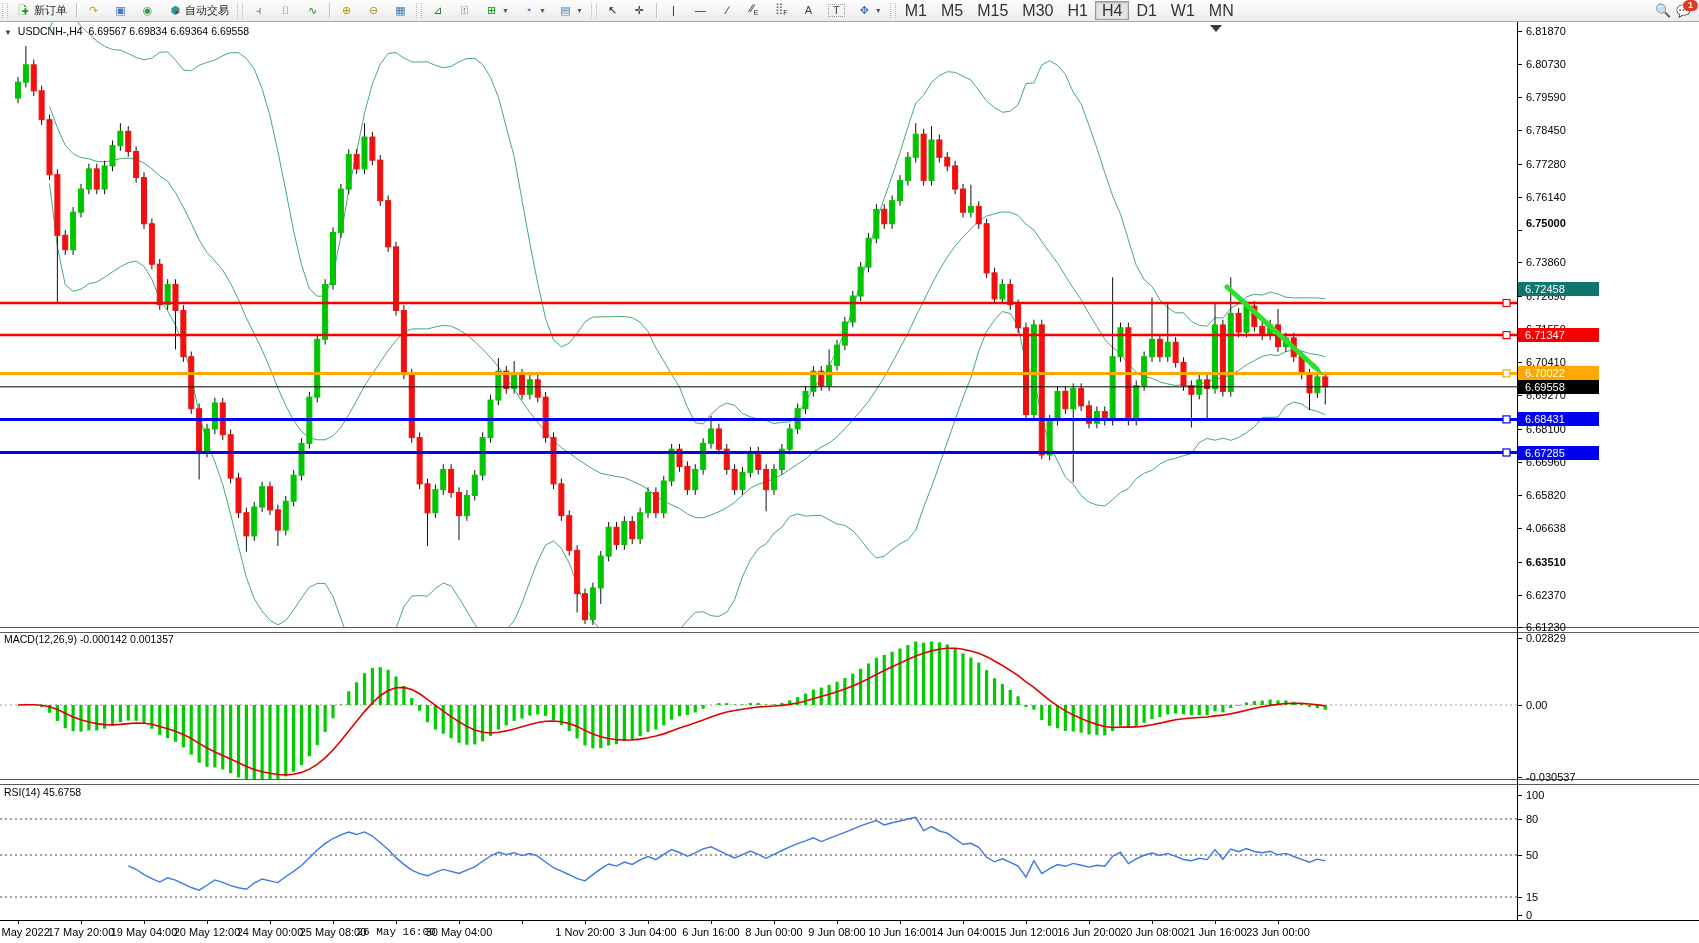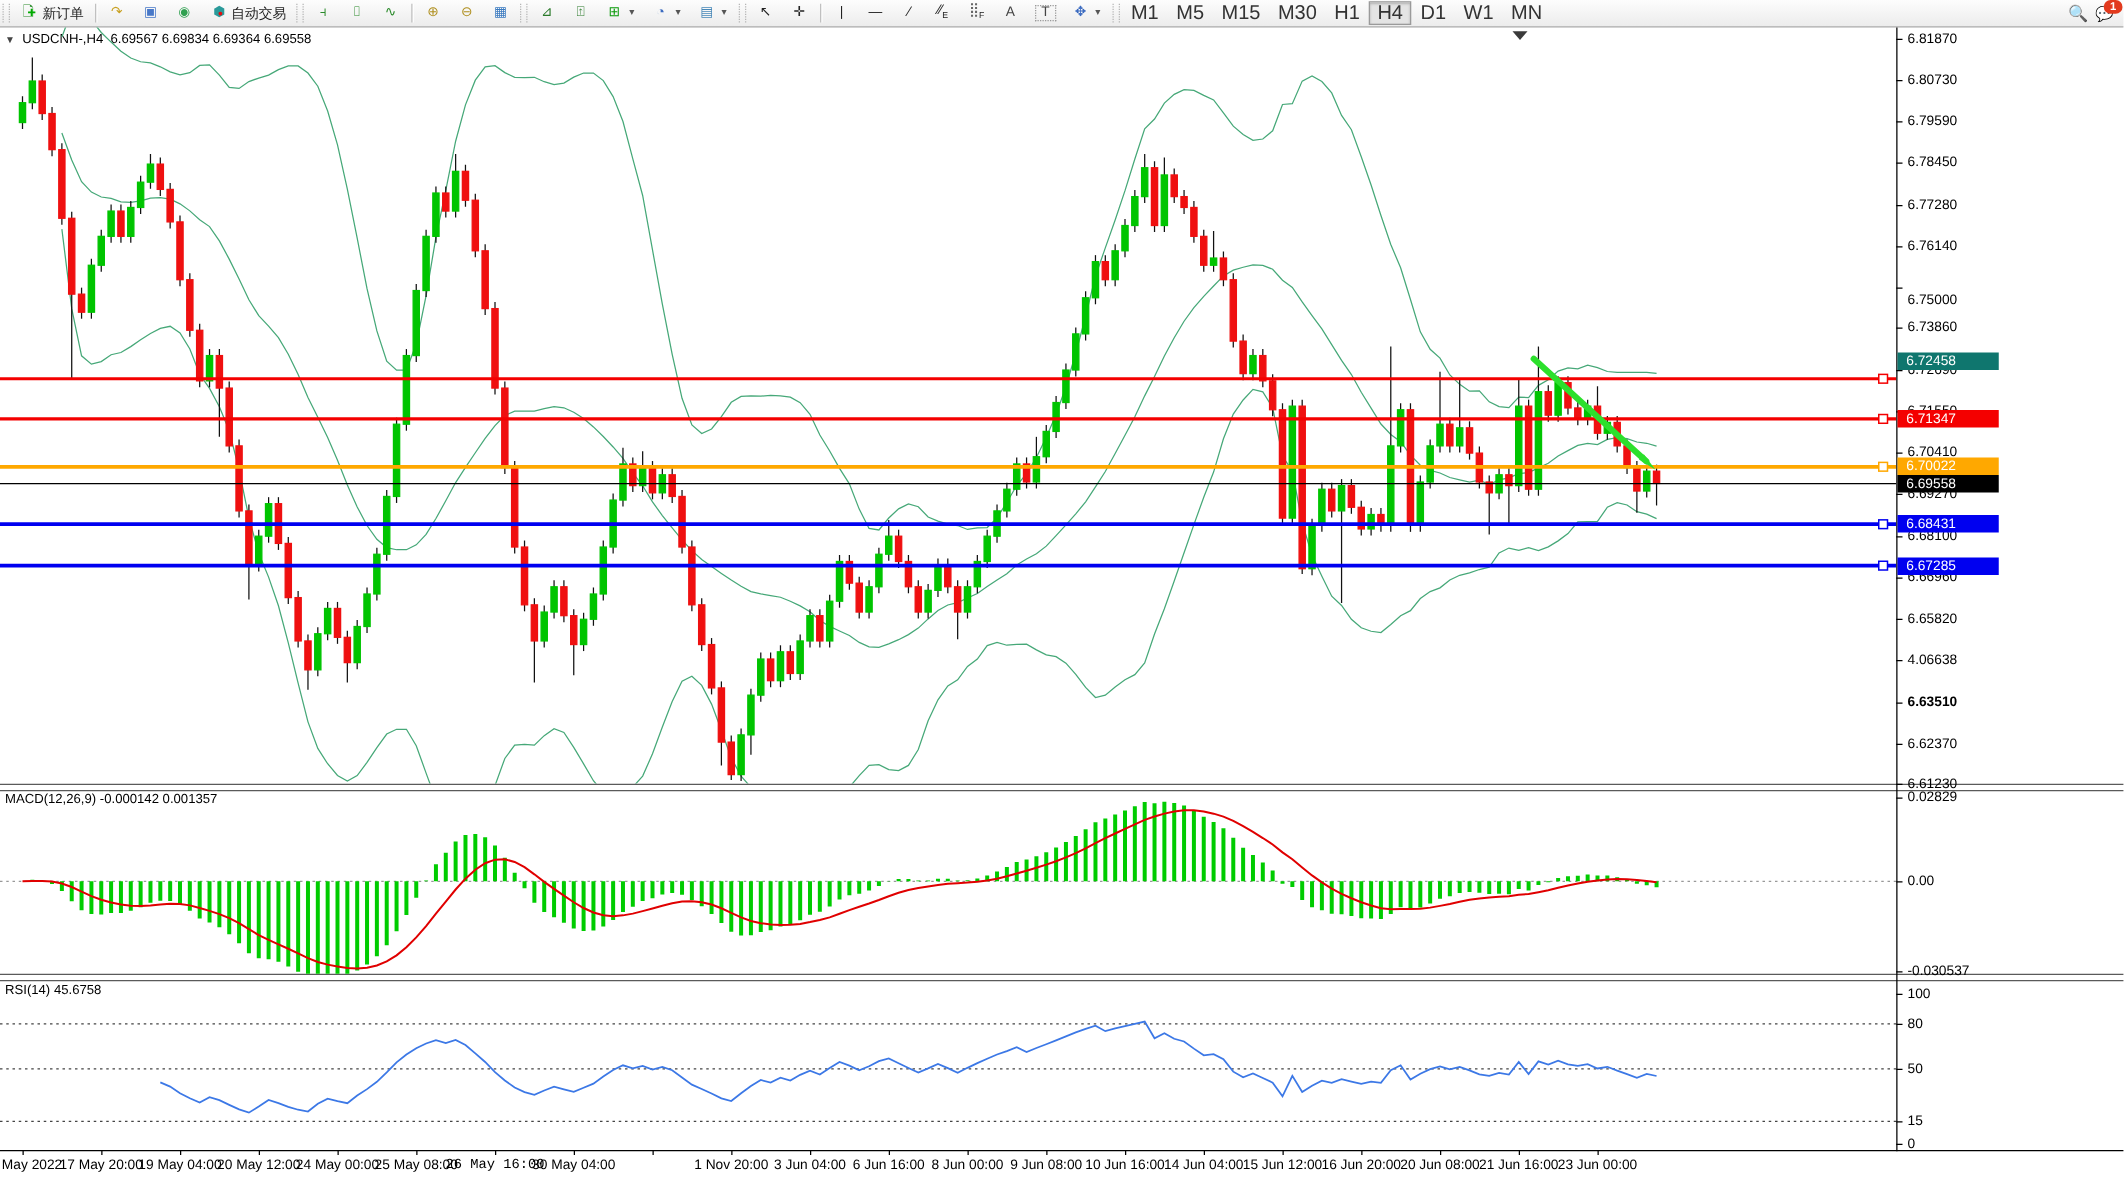--- a/index.html
+++ b/index.html
@@ -718,21 +718,21 @@
       <div class="axis-label" style="top: 57.946px;">6.80730</div>
       <div class="axis-tick" style="top: 96.892px;"></div>
       <div class="axis-label" style="top: 90.892px;">6.79590</div>
       <div class="axis-tick" style="top: 129.838px;"></div>
       <div class="axis-label" style="top: 123.838px;">6.78450</div>
       <div class="axis-tick" style="top: 163.651px;"></div>
       <div class="axis-label" style="top: 157.651px;">6.77280</div>
       <div class="axis-tick" style="top: 196.597px;"></div>
       <div class="axis-label" style="top: 190.597px;">6.76140</div>
       <div class="axis-tick" style="top: 229.543px;"></div>
-      <div class="axis-label" style="top: 234px;">6.75000</div>
+      <div class="axis-label" style="top: 217px; font-weight: bold;">6.75000</div>
       <div class="axis-tick" style="top: 262.489px;"></div>
       <div class="axis-label" style="top: 256.489px;">6.73860</div>
       <div class="axis-tick" style="top: 296.302px;"></div>
       <div class="axis-label" style="top: 290.302px;">6.72690</div>
       <div class="axis-tick" style="top: 329.248px;"></div>
       <div class="axis-label" style="top: 323.248px;">6.71550</div>
       <div class="axis-tick" style="top: 362.194px;"></div>
       <div class="axis-label" style="top: 356.194px;">6.70410</div>
       <div class="axis-tick" style="top: 395.14px;"></div>
       <div class="axis-label" style="top: 389.14px;">6.69270</div>

